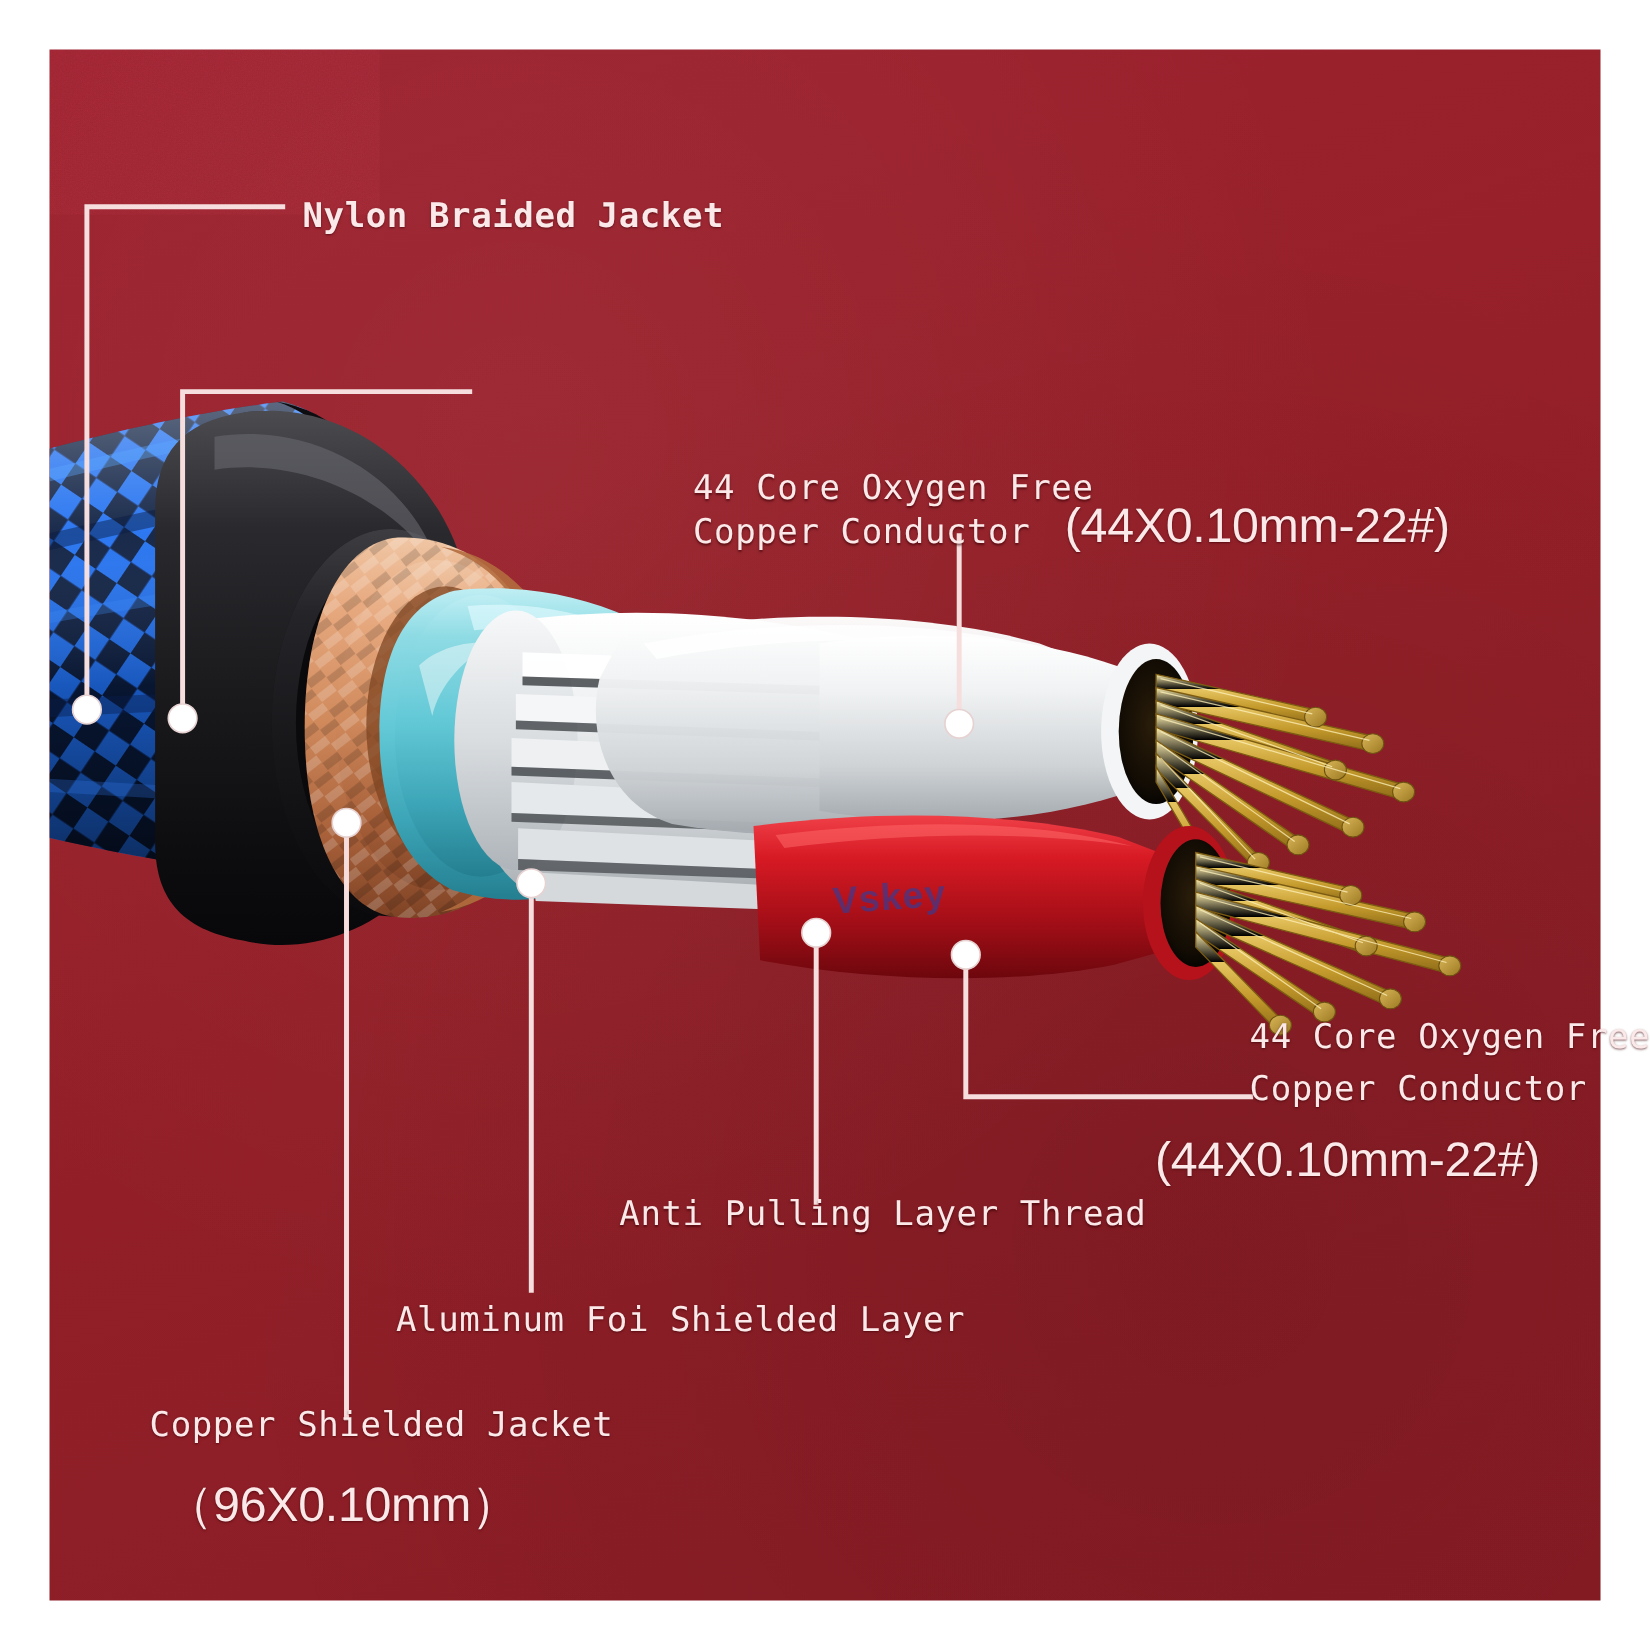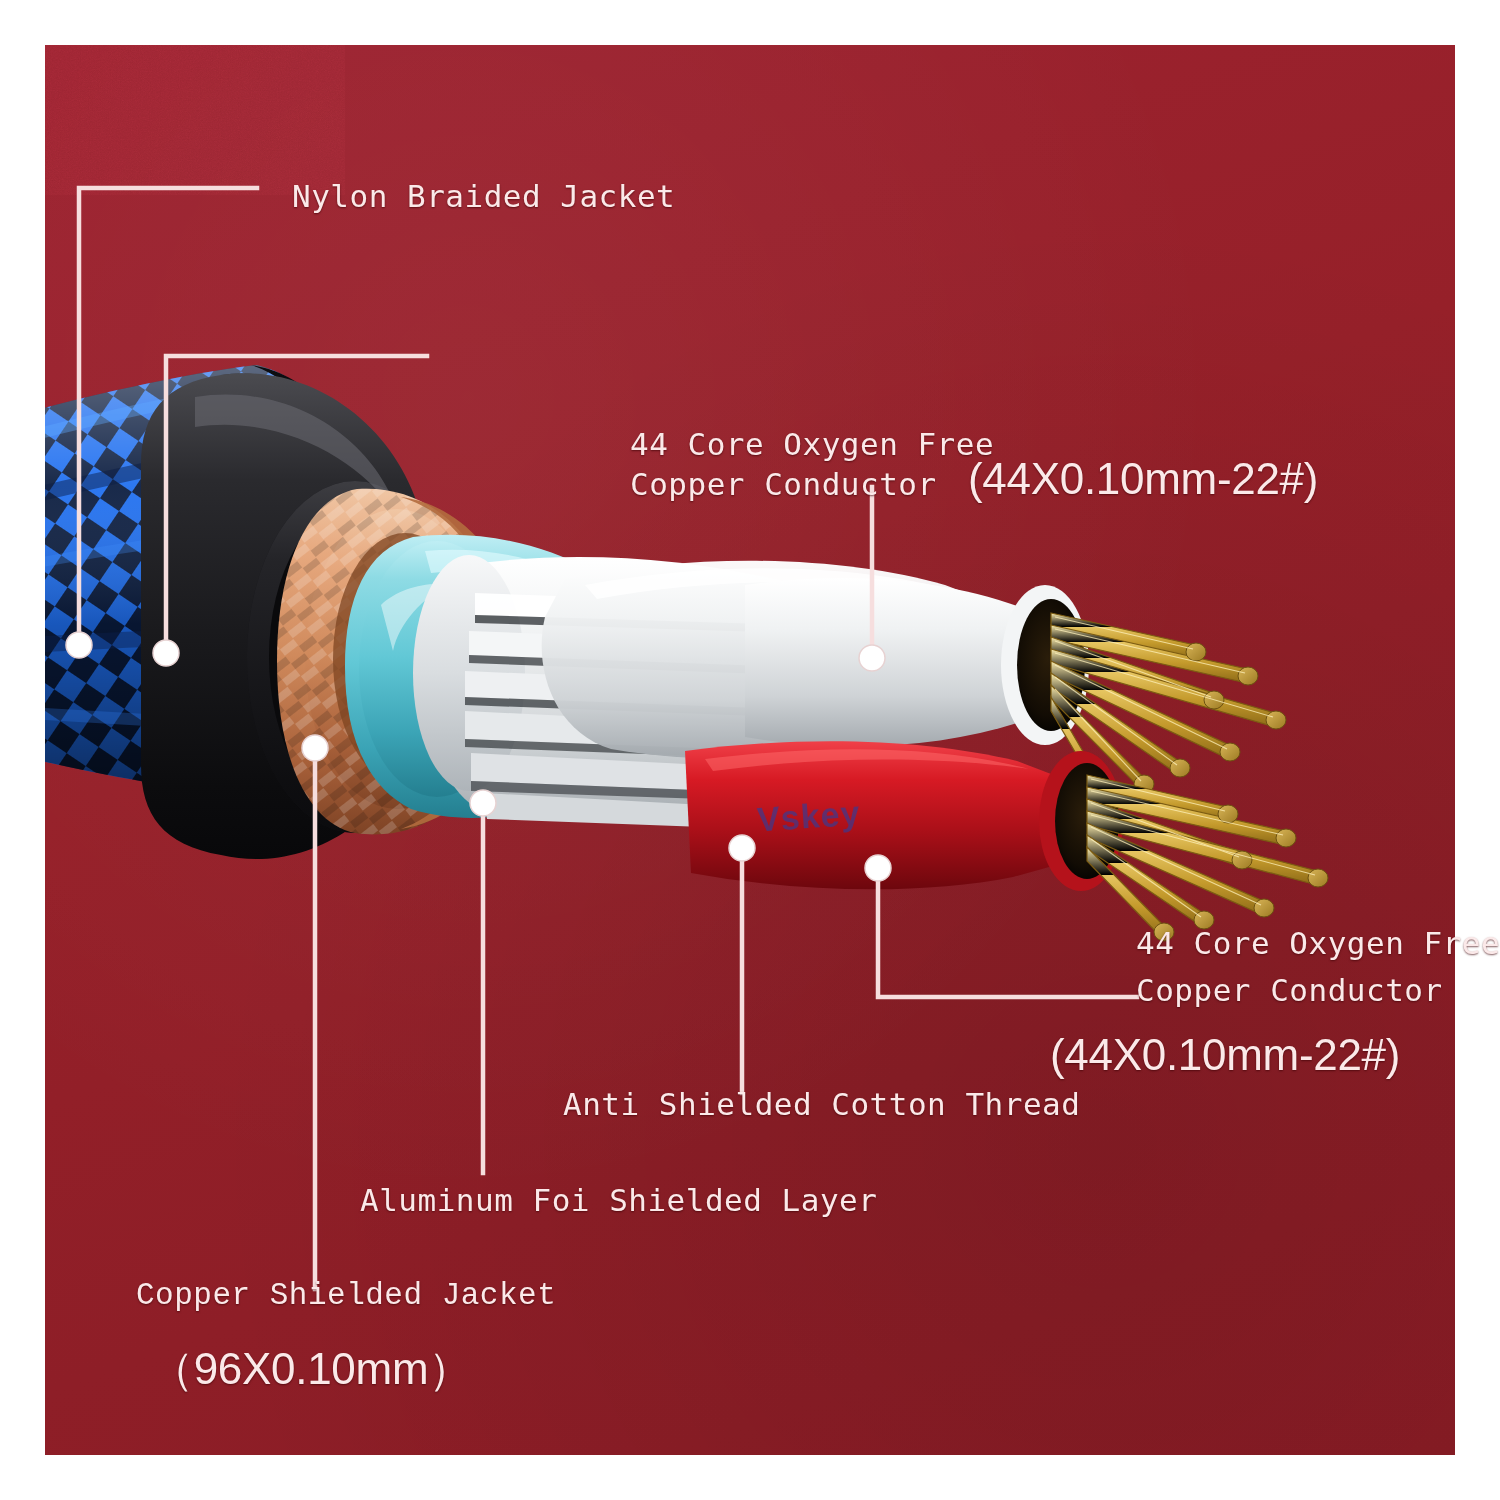--- a/index.html
+++ b/index.html
@@ -431,31 +431,31 @@
         <circle cx="697" cy="803" r="13"></circle>
         <circle cx="827" cy="613" r="13"></circle>
         <circle cx="833" cy="823" r="13"></circle>
       </g>
     </svg>
 
     <div class="wm" style="left:712px;top:752px;color:#2d3f9e;transform:rotate(-4deg);">Vskey</div>
 
   </div>
 
-  <div class="lbl" style="left:292px;top:178px;">Nylon Braided Jacket</div>
+  <div class="lbl" style="left:275px;top:178px;font-weight:bold;">Nylon Braided Jacket</div>
 
 
   <div class="lbl" style="left:630px;top:426px;">44 Core Oxygen Free</div>
   <div class="lbl" style="left:630px;top:466px;">Copper Conductor</div>
   <div class="lbl sans big" style="left:968px;top:452px;">(44X0.10mm-22#)</div>
 
   <div class="lbl" style="left:1136px;top:925px;">44 Core Oxygen Free</div>
   <div class="lbl" style="left:1136px;top:972px;">Copper Conductor</div>
   <div class="lbl sans big" style="left:1050px;top:1028px;">(44X0.10mm-22#)</div>
 
-  <div class="lbl" style="left:563px;top:1086px;">Anti Shielded Cotton Thread</div>
+  <div class="lbl" style="left:563px;top:1086px;">Anti Pulling Layer Thread</div>
 
   <div class="lbl" style="left:360px;top:1161px;margin-top:21px;">Aluminum Foi Shielded Layer</div>
 
-  <div class="lbl" style="left:136px;top:1277px;font-family:Liberation Mono, monospace;">Copper Shielded Jacket</div>
+  <div class="lbl" style="left:136px;top:1277px;">Copper Shielded Jacket</div>
   <div class="lbl sans big" style="left:150px;top:1342px;">（96X0.10mm）</div>
 
 </div>
 
 </body></html>

